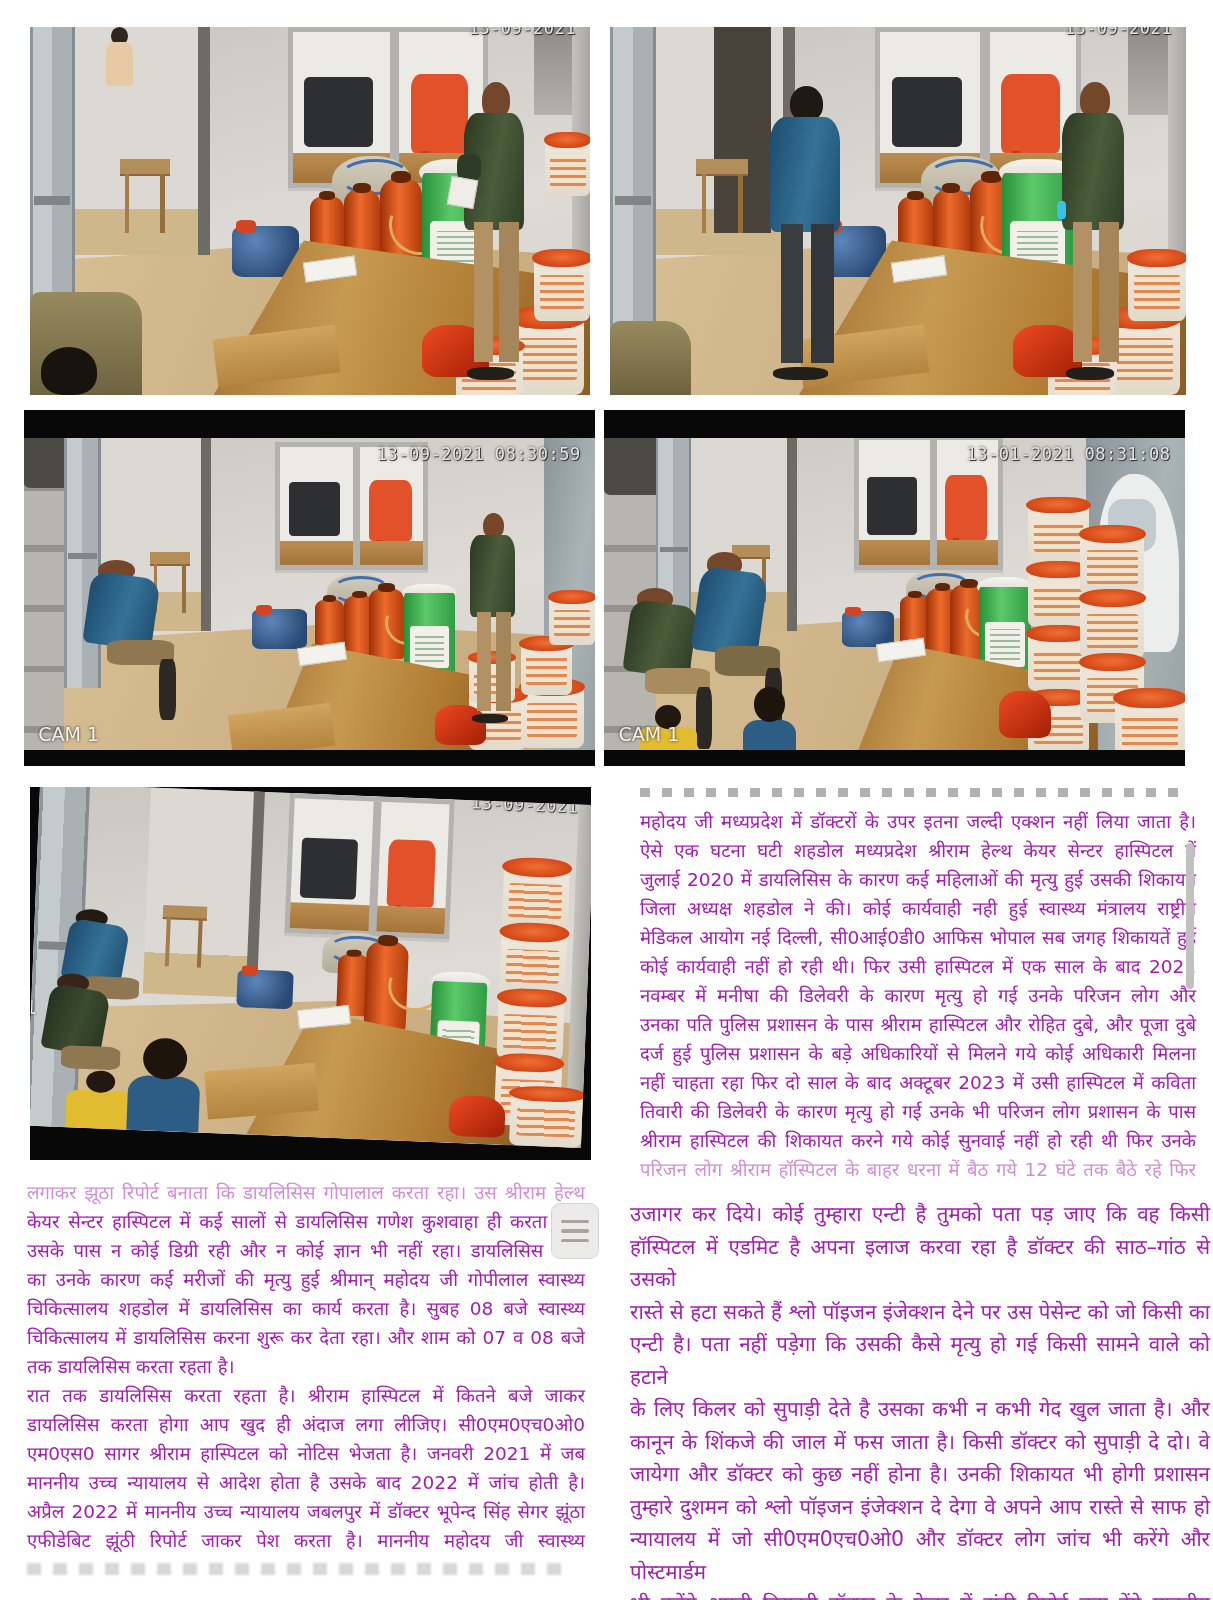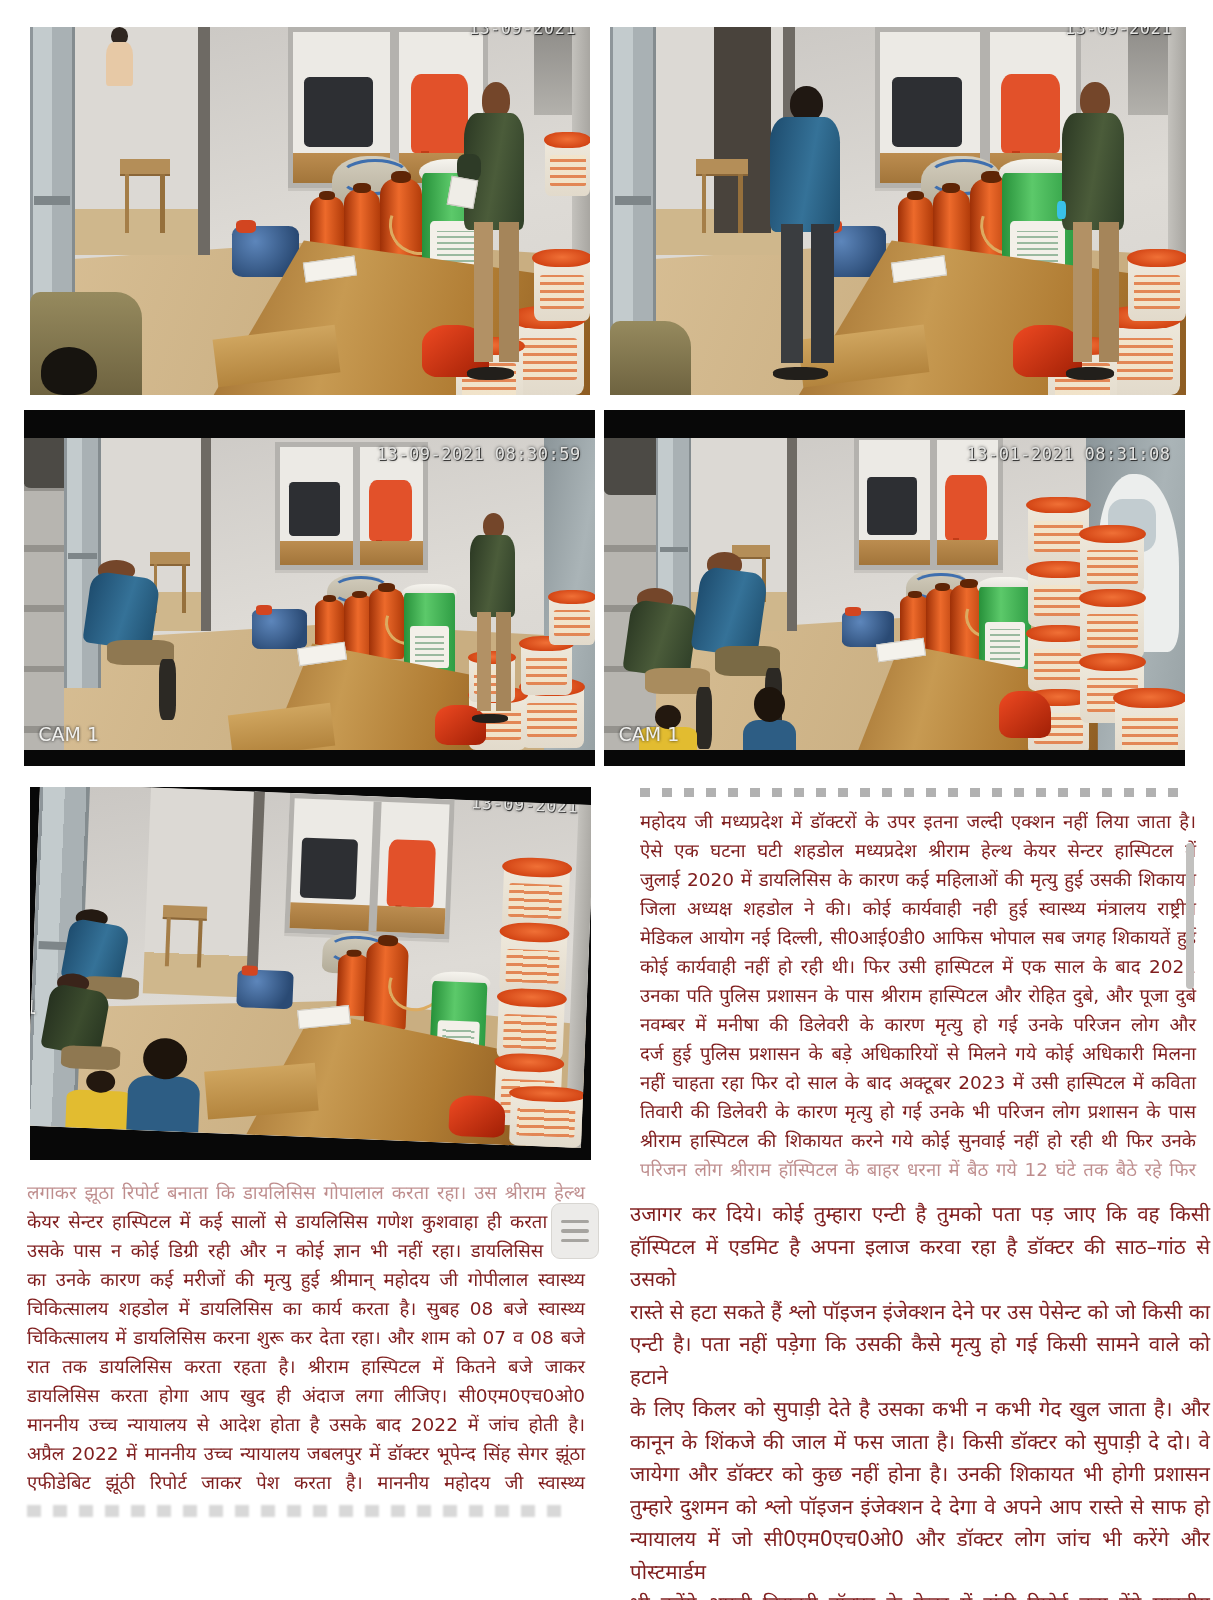--- a/index.html
+++ b/index.html
@@ -91,21 +91,21 @@
       text-shadow:0 0 3px rgba(40,40,40,.9),1px 1px 0 rgba(30,30,30,.8);}
   .clipTop{top:-9px;right:14px;}
   .tsIn{top:9.5%;right:2.5%;}
   .cam{position:absolute;z-index:8;left:2.5%;bottom:6%;font-size:19px;color:#f0f0ee;
        text-shadow:0 0 3px rgba(20,20,20,.9);}
   .camClip{left:-6px;top:62%;bottom:auto;}
   .tilt{position:absolute;left:0.5%;top:2%;width:99%;height:92%;transform:rotate(2.3deg);
         overflow:hidden;background:linear-gradient(168deg,#c9c6c2,#dedbd6 55%,#d6d3ce);}
 
   
-  .tblock{position:absolute;color:#7f1d1d;}
+  .tblock{position:absolute;color:#a21caf;}
   .tblock .tline{text-align:justify;text-align-last:justify;white-space:normal;}
   .tblock .tline.short{text-align-last:left;}
   .tblock .tline.ind{text-indent:90px;}
   .narrowF{font-size:18.5px;line-height:29px;}
   .wideF{font-size:20.5px;line-height:32.5px;}
   .faded{opacity:.5;filter:blur(.4px);}
   .ghostline{height:12px;margin-top:8px;opacity:.28;filter:blur(1px);width:96%;
      background:repeating-linear-gradient(90deg,#777 0 14px,transparent 14px 26px);}
   .cutline{height:9px;margin-bottom:10px;opacity:.45;filter:blur(.6px);width:98%;
      background:repeating-linear-gradient(90deg,#555 0 10px,transparent 10px 22px);}
@@ -424,40 +424,42 @@
 
   <div class="tblock narrowF" style="left:640px;top:788px;width:556px;">
     <div class="cutline"></div>
     <div>
         <div class="tline">महोदय जी मध्यप्रदेश में डॉक्टरों के उपर इतना जल्दी एक्शन नहीं लिया जाता है।</div>
         <div class="tline">ऐसे एक घटना घटी शहडोल मध्यप्रदेश श्रीराम हेल्थ केयर सेन्टर हास्पिटल में</div>
         <div class="tline">जुलाई 2020 में डायलिसिस के कारण कई महिलाओं की मृत्यु हुई उसकी शिकायत</div>
         <div class="tline">जिला अध्यक्ष शहडोल ने की। कोई कार्यवाही नही हुई स्वास्थ्य मंत्रालय राष्ट्रीय</div>
         <div class="tline">मेडिकल आयोग नई दिल्ली, सी0आई0डी0 आफिस भोपाल सब जगह शिकायतें हुई</div>
         <div class="tline">कोई कार्यवाही नहीं हो रही थी। फिर उसी हास्पिटल में एक साल के बाद 2021</div>
+        <div class="tline">नवम्बर में मनीषा की डिलेवरी के कारण मृत्यु हो गई उनके परिजन लोग और</div>
         <div class="tline">उनका पति पुलिस प्रशासन के पास श्रीराम हास्पिटल और रोहित दुबे, और पूजा दुबे</div>
-        <div class="tline">नवम्बर में मनीषा की डिलेवरी के कारण मृत्यु हो गई उनके परिजन लोग और</div>
         <div class="tline">दर्ज हुई पुलिस प्रशासन के बड़े अधिकारियों से मिलने गये कोई अधिकारी मिलना</div>
         <div class="tline">नहीं चाहता रहा फिर दो साल के बाद अक्टूबर 2023 में उसी हास्पिटल में कविता</div>
         <div class="tline">तिवारी की डिलेवरी के कारण मृत्यु हो गई उनके भी परिजन लोग प्रशासन के पास</div>
         <div class="tline">श्रीराम हास्पिटल की शिकायत करने गये कोई सुनवाई नहीं हो रही थी फिर उनके</div>
       </div>
     <div class="tline faded">परिजन लोग श्रीराम हॉस्पिटल के बाहर धरना में बैठ गये 12 घंटे तक बैठे रहे फिर</div>
   </div>
 
   <div class="tblock narrowF" style="left:27px;top:1178px;width:558px;">
     <div class="tline faded">लगाकर झूठा रिपोर्ट बनाता कि डायलिसिस गोपालाल करता रहा। उस श्रीराम हेल्थ</div>
     <div>
         <div class="tline">केयर सेन्टर हास्पिटल में कई सालों से डायलिसिस गणेश कुशवाहा ही करता रहा।</div>
         <div class="tline">उसके पास न कोई डिग्री रही और न कोई ज्ञान भी नहीं रहा। डायलिसिस करने</div>
         <div class="tline">का उनके कारण कई मरीजों की मृत्यु हुई श्रीमान् महोदय जी गोपीलाल स्वास्थ्य</div>
         <div class="tline">चिकित्सालय शहडोल में डायलिसिस का कार्य करता है। सुबह 08 बजे स्वास्थ्य</div>
         <div class="tline">चिकित्सालय में डायलिसिस करना शुरू कर देता रहा। और शाम को 07 व 08 बजे</div>
+        <div class="tline short">तक डायलिसिस करता रहता है।</div>
         <div class="tline">रात तक डायलिसिस करता रहता है। श्रीराम हास्पिटल में कितने बजे जाकर</div>
         <div class="tline">डायलिसिस करता होगा आप खुद ही अंदाज लगा लीजिए। सी0एम0एच0ओ0</div>
+        <div class="tline">एम0एस0 सागर श्रीराम हास्पिटल को नोटिस भेजता है। जनवरी 2021 में जब</div>
         <div class="tline">माननीय उच्च न्यायालय से आदेश होता है उसके बाद 2022 में जांच होती है।</div>
         <div class="tline">अप्रैल 2022 में माननीय उच्च न्यायालय जबलपुर में डॉक्टर भूपेन्द सिंह सेगर झूंठा</div>
         <div class="tline">एफीडेबिट झूंठी रिपोर्ट जाकर पेश करता है। माननीय महोदय जी स्वास्थ्य</div>
       </div>
     <div class="ghostline"></div>
   </div>
 
   <div class="tblock wideF" style="left:630px;top:1198px;width:580px;">
     <div>
         <div class="tline">उजागर कर दिये। कोई तुम्हारा एन्टी है तुमको पता पड़ जाए कि वह किसी</div>

